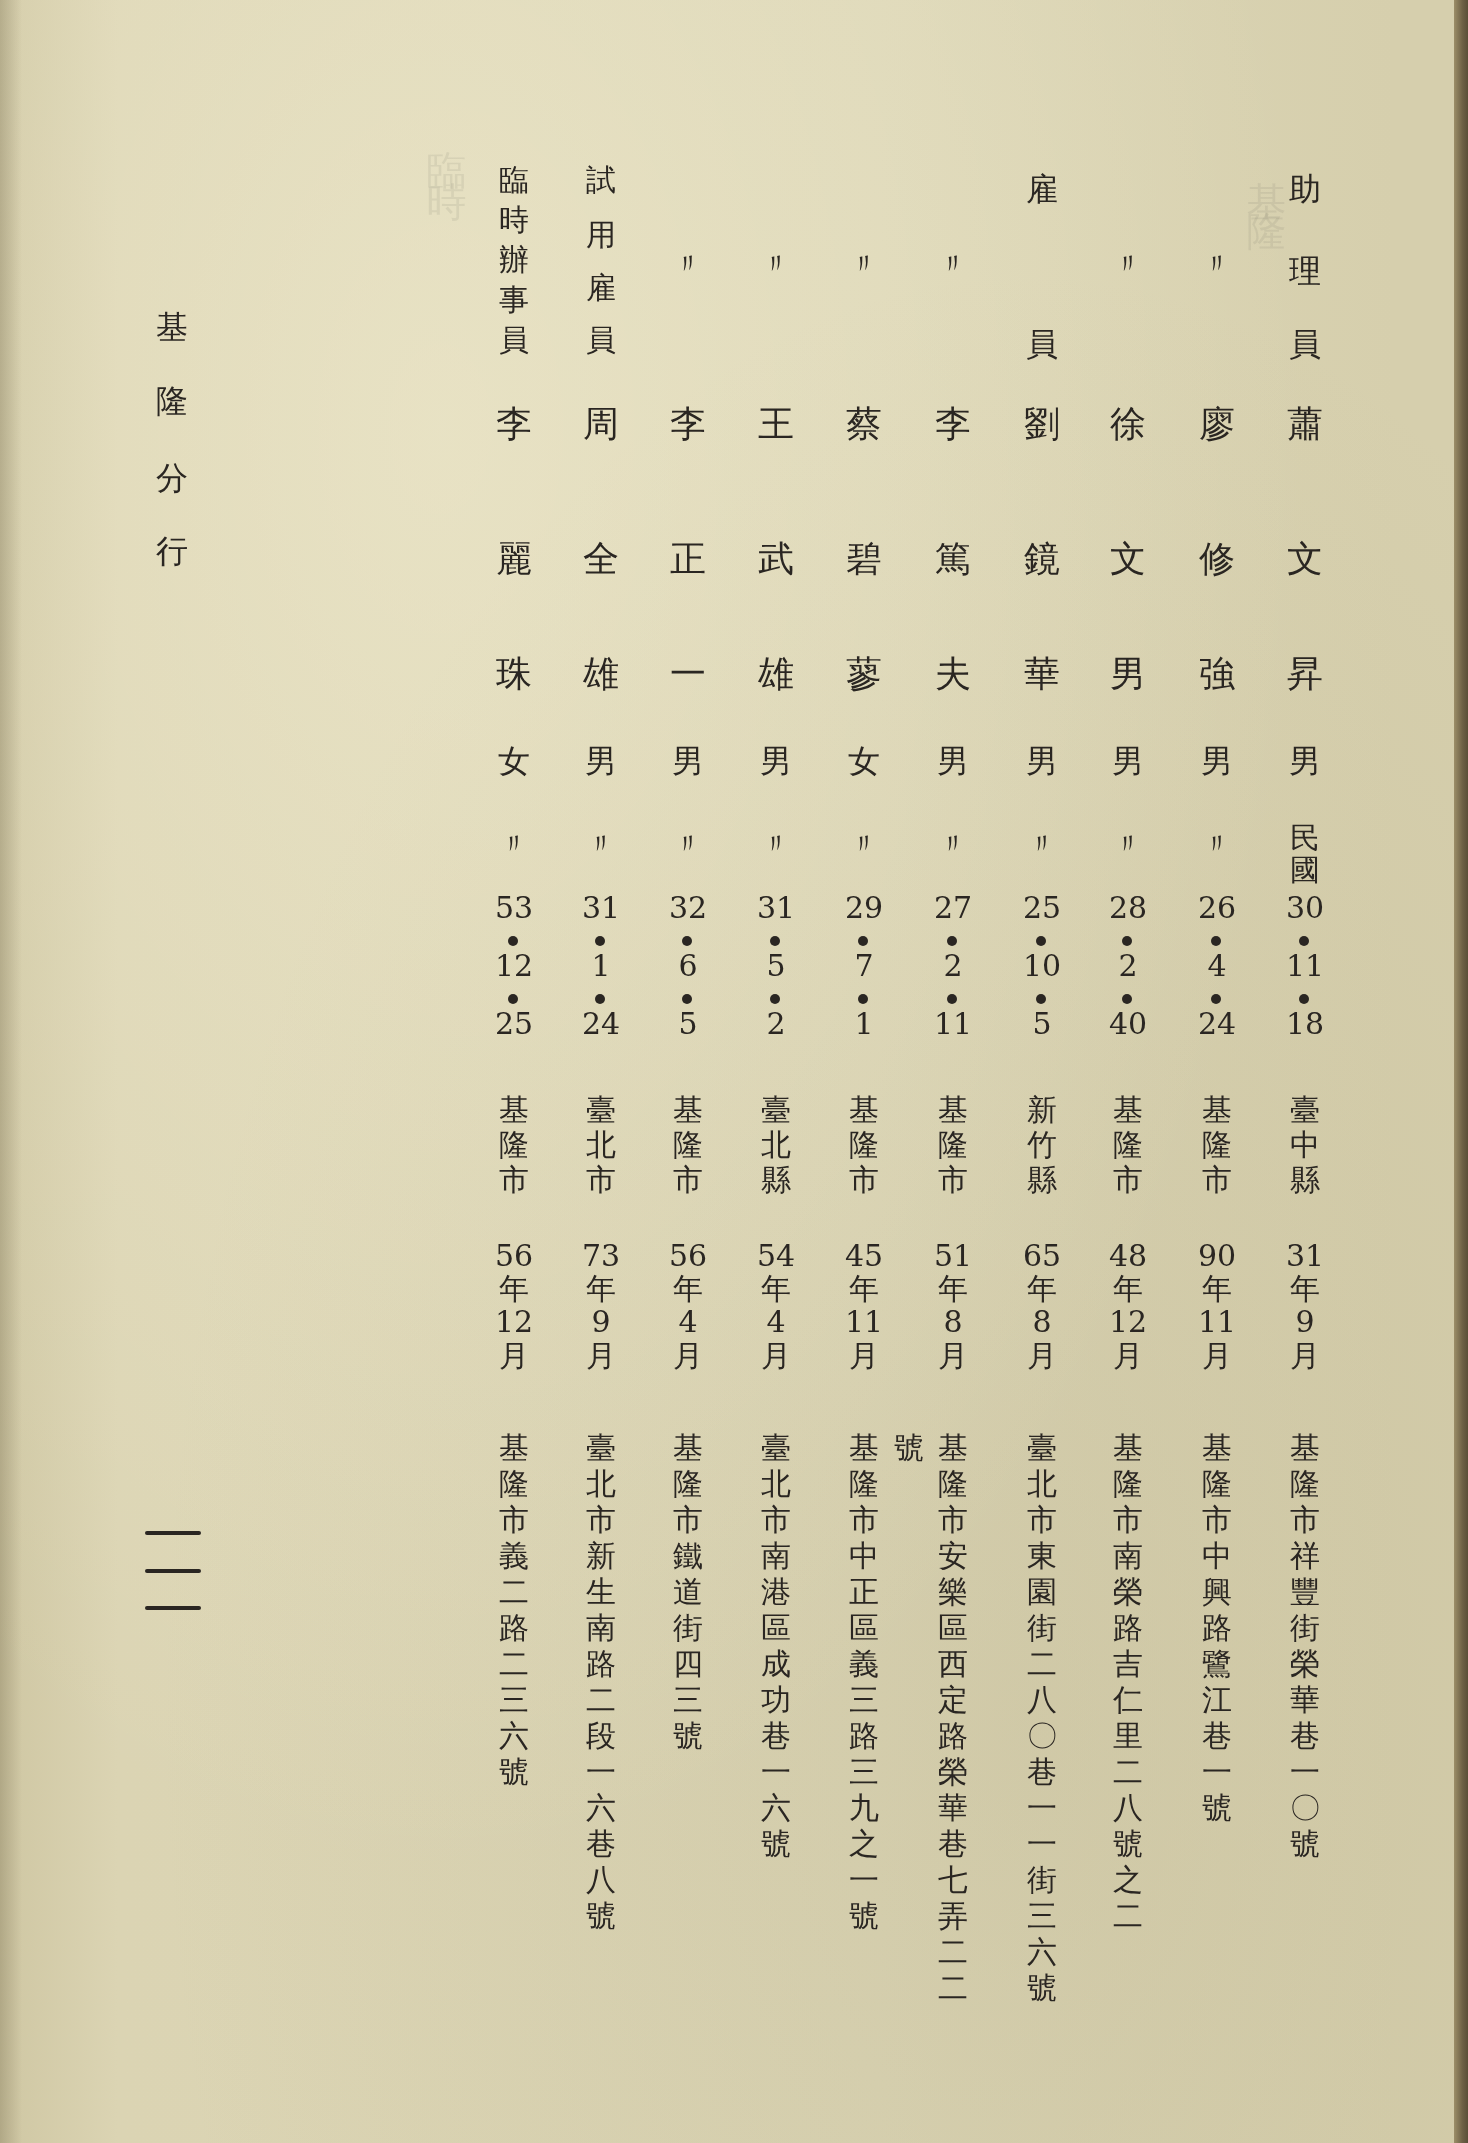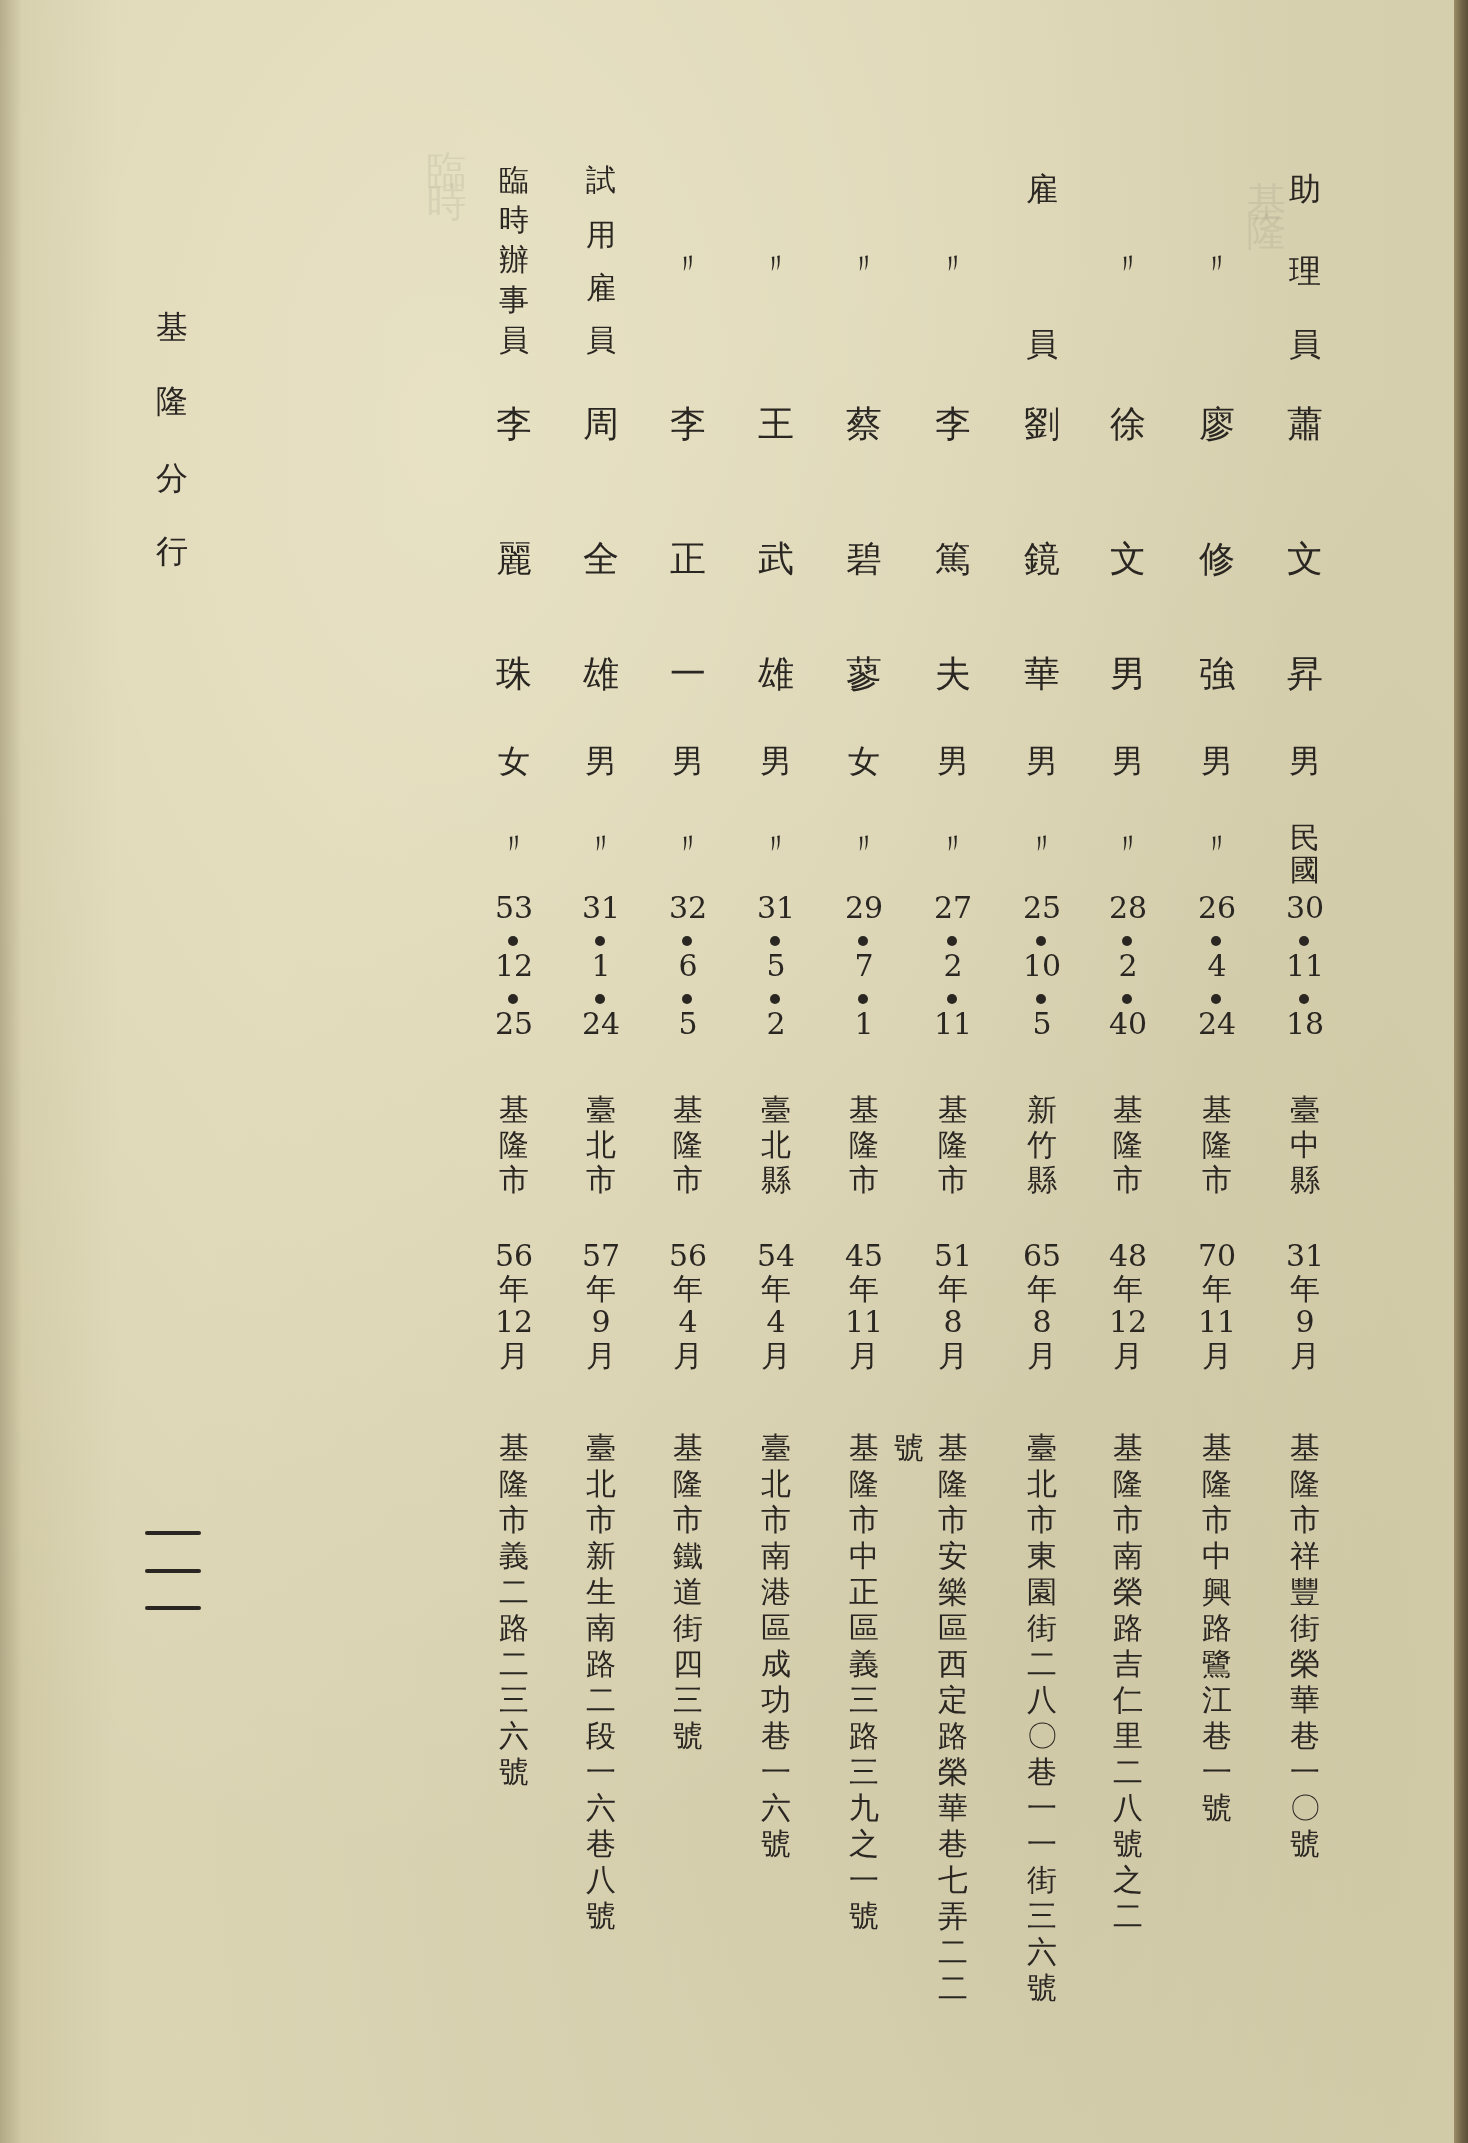--- a/index.html
+++ b/index.html
@@ -115,21 +115,21 @@
       <div class="stack" style="top:740px; font-size:32px;">男</div>
       <div class="ditto" style="top:825px;">〃</div>
       <div class="num" style="top:892px;">26</div>
       <div class="num" style="top:950px;">4</div>
       <div class="num" style="top:1008px;">24</div>
       <div class="dot" style="top:936px;"></div>
       <div class="dot" style="top:994px;"></div>
       <div class="stack" style="top:1090px; font-size:30px;">基</div>
       <div class="stack" style="top:1125px; font-size:30px;">隆</div>
       <div class="stack" style="top:1160px; font-size:30px;">市</div>
-      <div class="num" style="top:1240px;">70</div>
+      <div class="num" style="top:1240px;">90</div>
       <div class="num" style="top:1273px;">年</div>
       <div class="num" style="top:1306px;">11</div>
       <div class="num" style="top:1340px;">月</div>
       <div class="stack" style="top:1428px; font-size:30px;">基</div>
       <div class="stack" style="top:1464px; font-size:30px;">隆</div>
       <div class="stack" style="top:1500px; font-size:30px;">市</div>
       <div class="stack" style="top:1536px; font-size:30px;">中</div>
       <div class="stack" style="top:1572px; font-size:30px;">興</div>
       <div class="stack" style="top:1608px; font-size:30px;">路</div>
       <div class="stack" style="top:1644px; font-size:30px;">鷺</div>
@@ -352,21 +352,21 @@
       <div class="stack" style="top:740px; font-size:32px;">男</div>
       <div class="ditto" style="top:825px;">〃</div>
       <div class="num" style="top:892px;">31</div>
       <div class="num" style="top:950px;">1</div>
       <div class="num" style="top:1008px;">24</div>
       <div class="dot" style="top:936px;"></div>
       <div class="dot" style="top:994px;"></div>
       <div class="stack" style="top:1090px; font-size:30px;">臺</div>
       <div class="stack" style="top:1125px; font-size:30px;">北</div>
       <div class="stack" style="top:1160px; font-size:30px;">市</div>
-      <div class="num" style="top:1240px;">57</div>
+      <div class="num" style="top:1240px;">73</div>
       <div class="num" style="top:1273px;">年</div>
       <div class="num" style="top:1306px;">9</div>
       <div class="num" style="top:1340px;">月</div>
       <div class="stack" style="top:1428px; font-size:30px;">臺</div>
       <div class="stack" style="top:1464px; font-size:30px;">北</div>
       <div class="stack" style="top:1500px; font-size:30px;">市</div>
       <div class="stack" style="top:1536px; font-size:30px;">新</div>
       <div class="stack" style="top:1572px; font-size:30px;">生</div>
       <div class="stack" style="top:1608px; font-size:30px;">南</div>
       <div class="stack" style="top:1644px; font-size:30px;">路</div>

